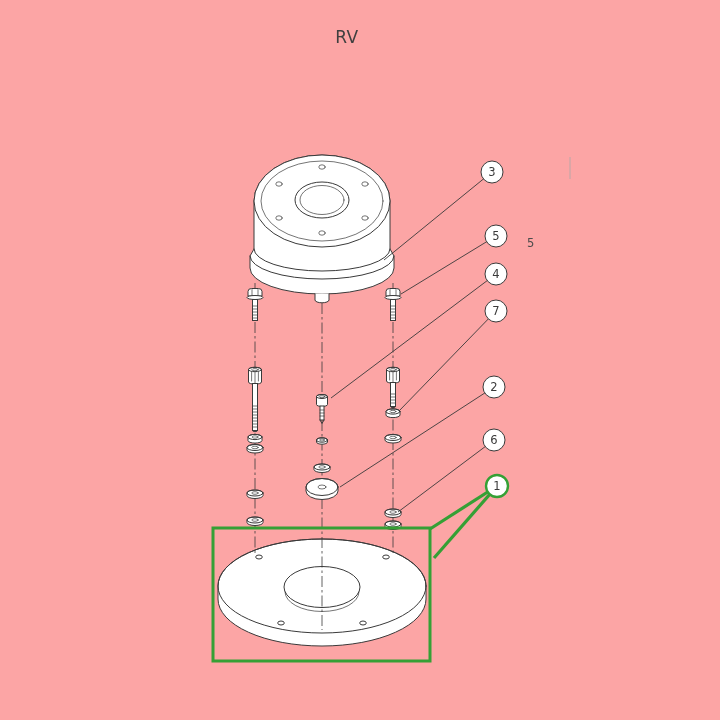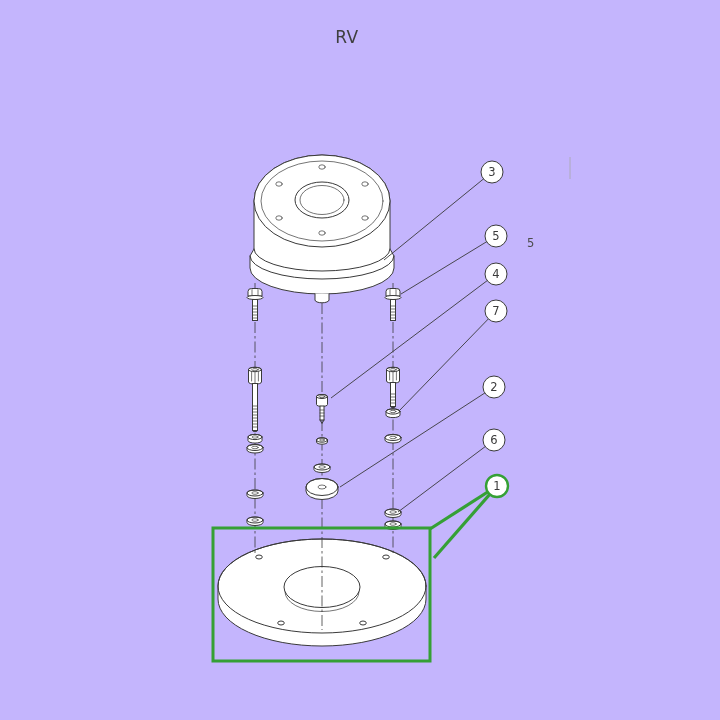--- a/index.html
+++ b/index.html
@@ -11,21 +11,21 @@
     padding: 0;
     background: #ffffff;
     width: 720px;
     height: 720px;
     font-family: "DejaVu Sans", sans-serif;
   }
   .stage {
     position: relative;
     width: 720px;
     height: 720px;
-    background: #c4b5fd;
+    background: #fca5a5;
     overflow: hidden;
   }
   .page-title {
     position: absolute;
     top: 27px;
     left: 0;
     width: 694px;
     text-align: center;
     font-size: 17px;
     letter-spacing: 0.5px;

